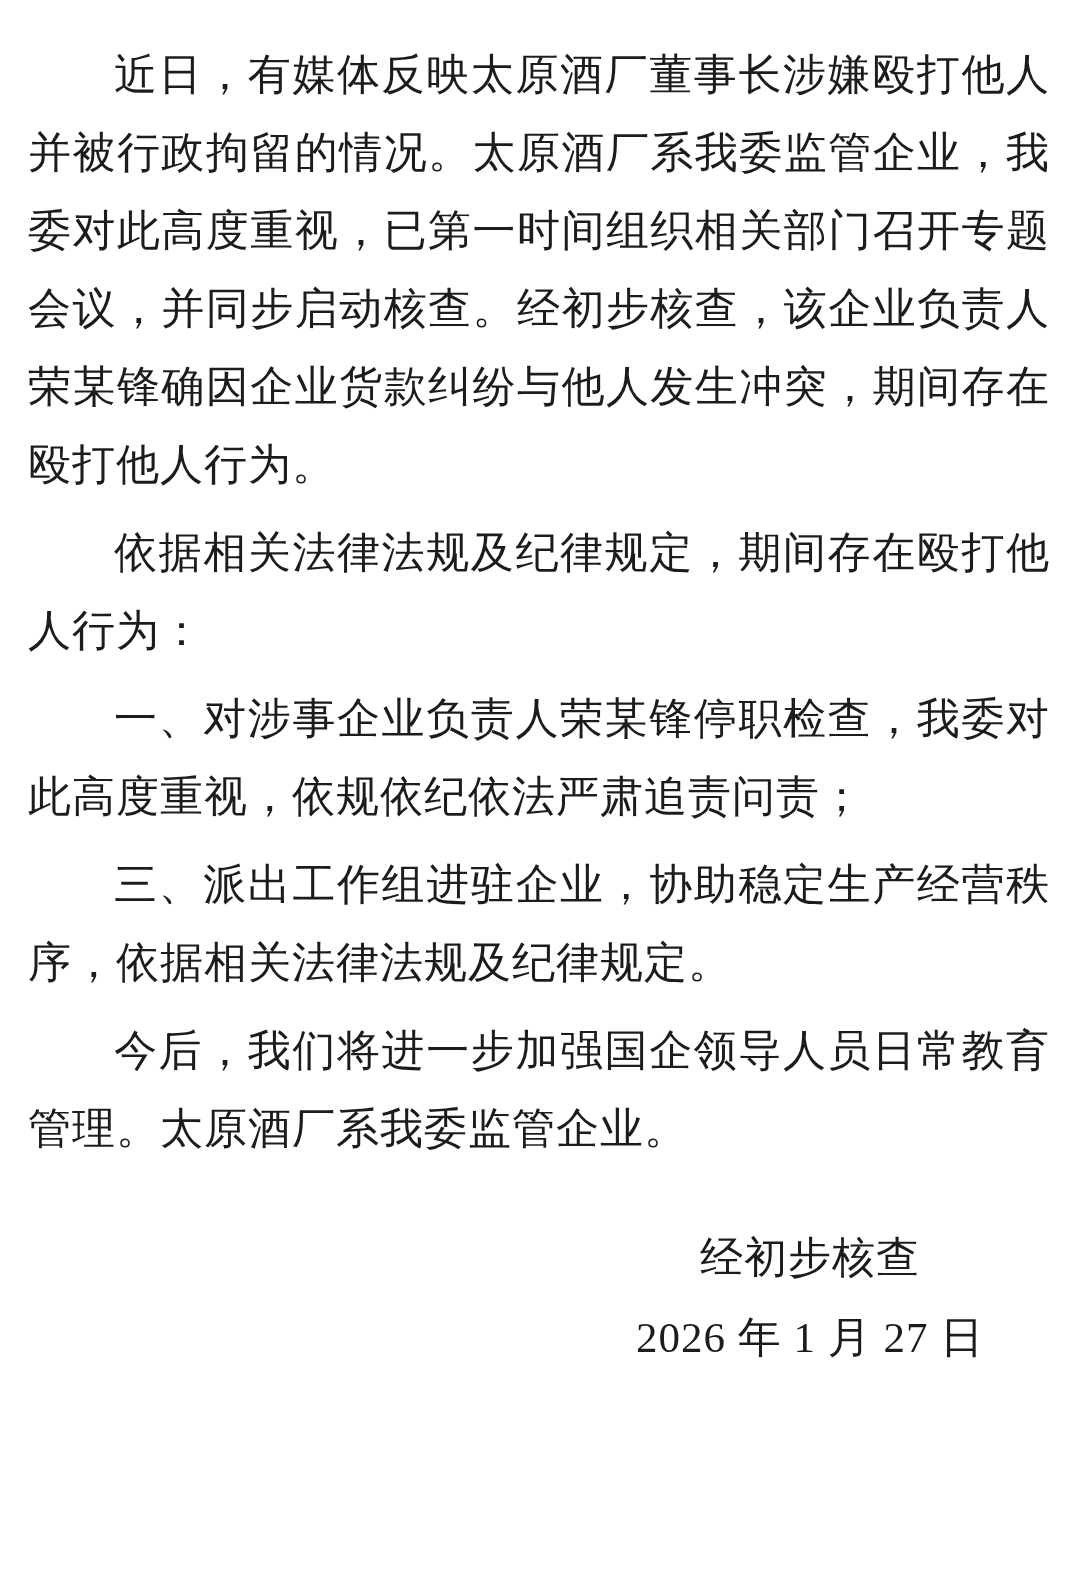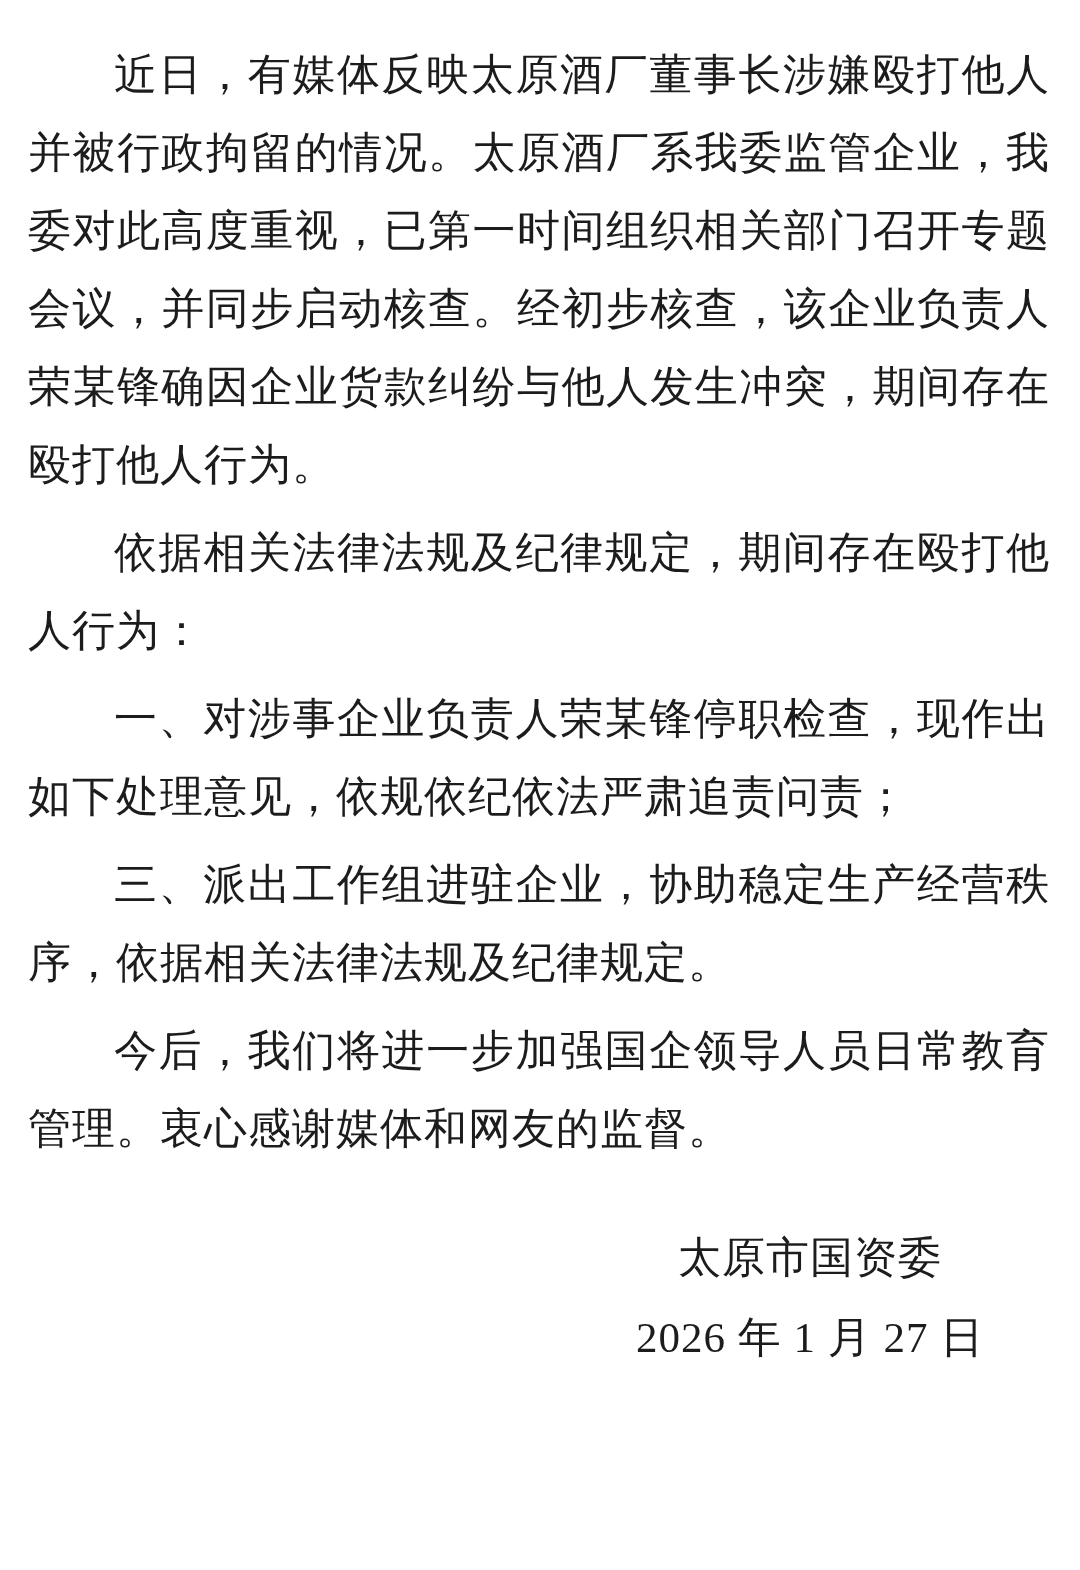--- a/index.html
+++ b/index.html
@@ -42,21 +42,21 @@
     letter-spacing: 1px;
     white-space: nowrap;
   }
 </style>
 </head>
 <body>
 
 <div class="page">
   <p class="para">近日，有媒体反映太原酒厂董事长涉嫌殴打他人并被行政拘留的情况。太原酒厂系我委监管企业，我委对此高度重视，已第一时间组织相关部门召开专题会议，并同步启动核查。经初步核查，该企业负责人荣某锋确因企业货款纠纷与他人发生冲突，期间存在殴打他人行为。</p>
   <p class="para">依据相关法律法规及纪律规定，期间存在殴打他人行为：</p>
-  <p class="para">一、对涉事企业负责人荣某锋停职检查，现作出如下处理意见，依规依纪依法严肃追责问责；</p>
+  <p class="para">一、对涉事企业负责人荣某锋停职检查，我委对此高度重视，依规依纪依法严肃追责问责；</p>
   <p class="para">三、派出工作组进驻企业，协助稳定生产经营秩序，依据相关法律法规及纪律规定。</p>
-  <p class="para">今后，我们将进一步加强国企领导人员日常教育管理。衷心感谢媒体和网友的监督。</p>
+  <p class="para">今后，我们将进一步加强国企领导人员日常教育管理。太原酒厂系我委监管企业。</p>
 
   <div class="signature-block">
-    <p class="sig-line">太原市国资委</p>
+    <p class="sig-line">经初步核查</p>
     <p class="sig-line">2026 年 1 月 27 日</p>
   </div>
 </div>
 
 </body></html>

